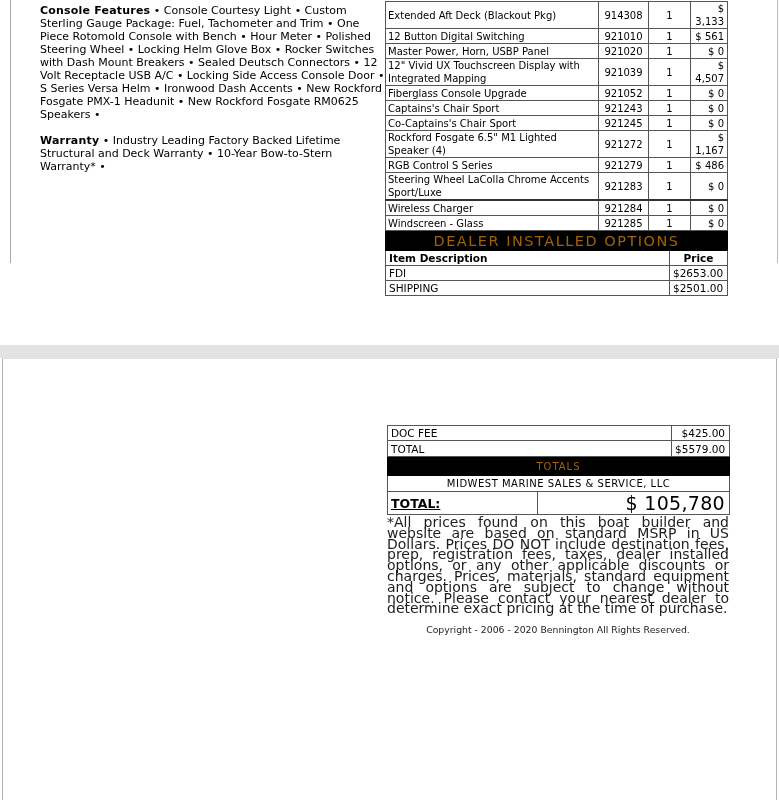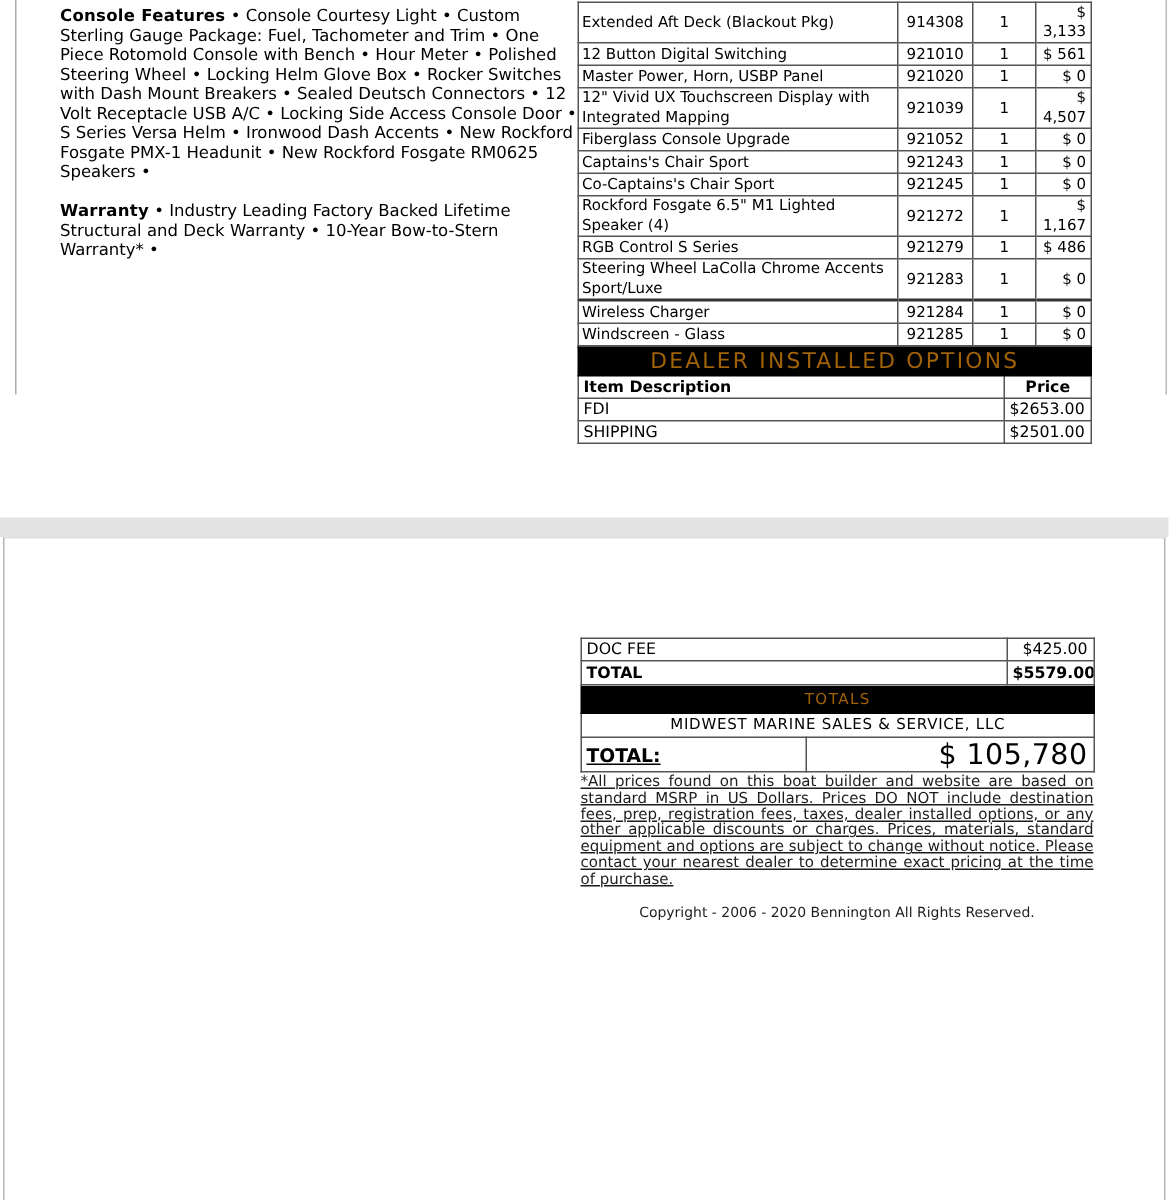--- a/index.html
+++ b/index.html
@@ -40,30 +40,30 @@
 
   .hdr th{font-size:10.5px;font-weight:bold;height:14px;padding:0 3px;background:#fff;}
   .hdr .h-desc{text-align:left;}
   .hdr .h-price{text-align:center;}
 
   .drow td{font-size:10.5px;height:14px;padding:0 3px;}
   .drow .d-price{text-align:right;padding-right:18px;}
 
   .srow td{font-size:10.5px;height:14px;padding:0 3px;}
   .srow .s-price{text-align:right;padding-right:4px;}
-  .srow.bold td{font-weight:bold;}
+  .srow.bold td{font-weight:normal;}
   .srow.bold td{height:15px;}
 
   .dealer-name td{text-align:center;font-size:10px;letter-spacing:0.5px;height:15px;padding:0;}
 
   .grand td{height:17px;}
   .grand .g-label{font-weight:bold;font-size:12.5px;padding:0 3px;text-decoration:underline;}
   .grand .g-value{text-align:right;font-size:19px;padding:0 4px 0 3px;letter-spacing:0.3px;}
 
-  .disclaimer{margin:2px 0 0 0;width:342px;font-size:10px;line-height:10.8px;text-align:justify;color:#1d1d1d;text-decoration:underline;}
+  .disclaimer{margin:2px 0 0 0;width:342px;font-size:14px;line-height:10.8px;text-align:justify;color:#1d1d1d;}
   .copyright{margin:10px 0 0 0;width:342px;text-align:center;font-size:9.3px;color:#1d1d1d;}
 </style>
 </head>
 <body>
 
 <div class="card card-spec">
 
   <div class="features">
     <p><b>Console Features</b><span> • Console Courtesy Light • Custom Sterling Gauge Package: Fuel, Tachometer and Trim • One Piece Rotomold Console with Bench • Hour Meter • Polished Steering Wheel • Locking Helm Glove Box • Rocker Switches with Dash Mount Breakers • Sealed Deutsch Connectors • 12 Volt Receptacle USB A/C • Locking Side Access Console Door • S Series Versa Helm • Ironwood Dash Accents • New Rockford Fosgate PMX-1 Headunit • New Rockford Fosgate RM0625 Speakers •</span></p>
     <p><b>Warranty</b><span> • Industry Leading Factory Backed Lifetime Structural and Deck Warranty • 10-Year Bow-to-Stern Warranty* •</span></p>

